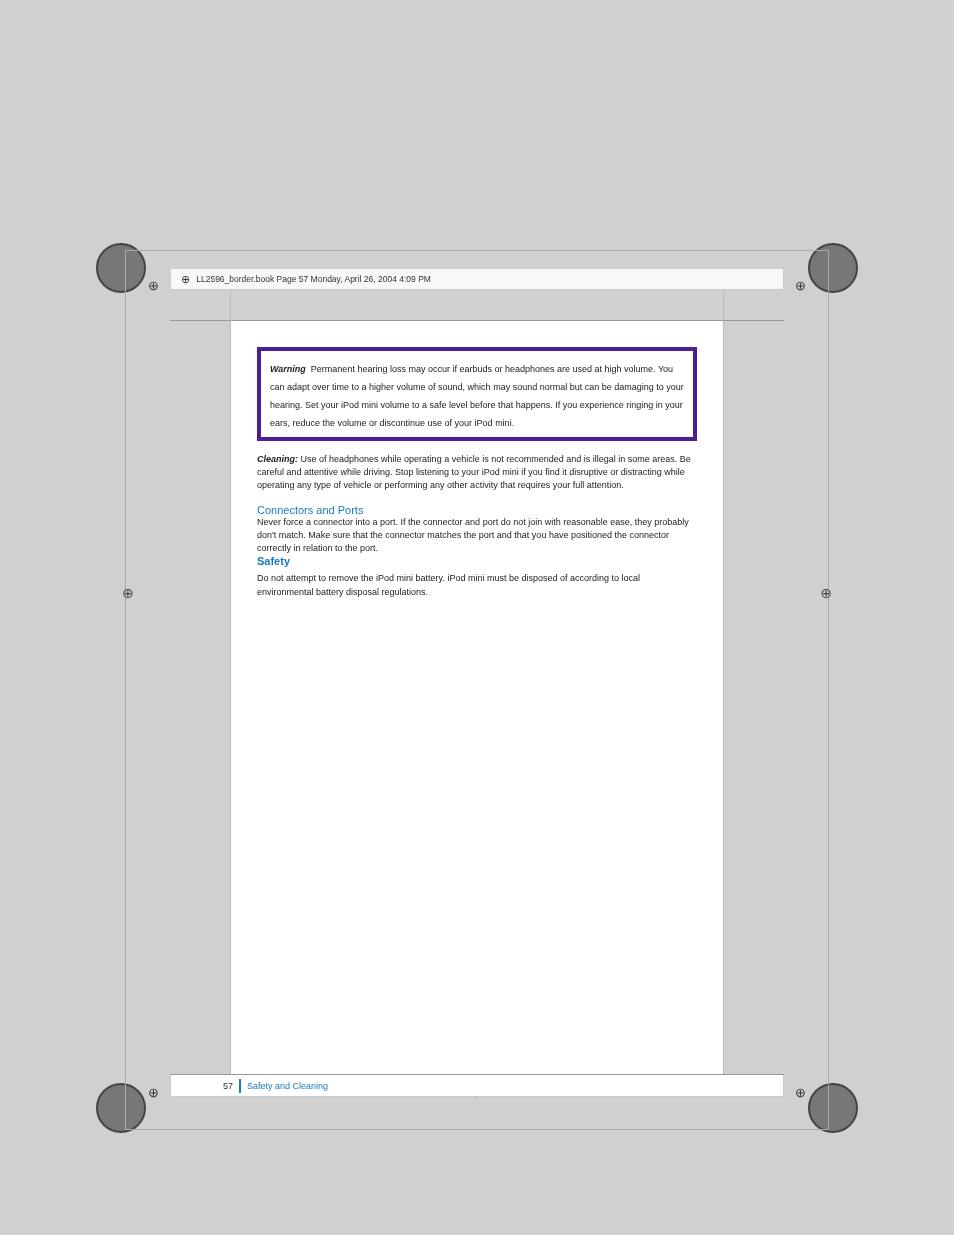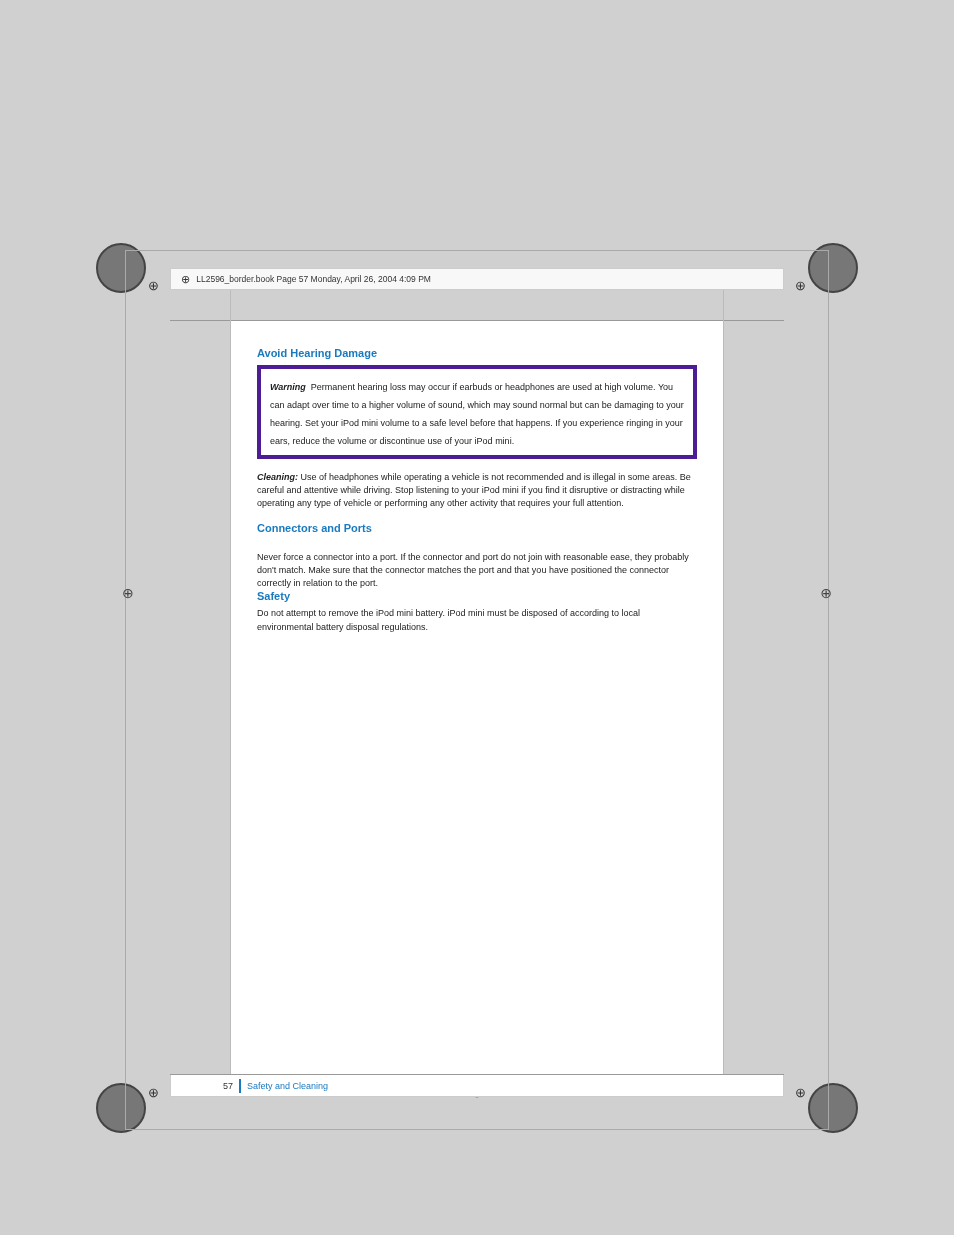--- a/index.html
+++ b/index.html
@@ -228,27 +228,20 @@
   top: 321px;
   left: 231px;
   right: 231px;
   bottom: 161px;
   background: #ffffff;
   padding: 26px 26px 18px 26px;
   overflow: hidden;
 ">
 
   <div>
-    <div style="
-      font-family: Arial, Helvetica, sans-serif;
-      font-size: 11px;
-      font-weight: bold;
-      color: #1a7abf;
-      margin-bottom: 6px;
-    ">Avoid Hearing Damage</div>
 
     <div style="
       border: 4px solid #4c1d95;
       padding: 7px 9px;
       margin-bottom: 12px;
     ">
       <span style="
         font-family: Arial, Helvetica, sans-serif;
         font-size: 9px;
         color: #222;
@@ -270,23 +263,23 @@
     ">
       <span style="font-style: italic; font-weight: bold;">Cleaning:</span>
       <span> Use of headphones while operating a vehicle is not recommended and is illegal in some areas. Be careful and attentive while driving. Stop listening to your iPod mini if you find it disruptive or distracting while operating any type of vehicle or performing any other activity that requires your full attention.</span>
     </p>
   </div>
 
   <div>
     <div style="
       font-family: Arial, Helvetica, sans-serif;
       font-size: 11px;
-      font-weight: bold;
+      font-weight: normal;
       color: #1a7abf;
-      margin-bottom: 17px;
+      margin-bottom: 0;
     ">Connectors and Ports</div>
     <p style="
       font-family: Arial, Helvetica, sans-serif;
       font-size: 9px;
       color: #222;
       line-height: 1.45;
     ">Never force a connector into a port. If the connector and port do not join with reasonable ease, they probably don't match. Make sure that the connector matches the port and that you have positioned the connector correctly in relation to the port.</p>
   </div>
 
   <div>

